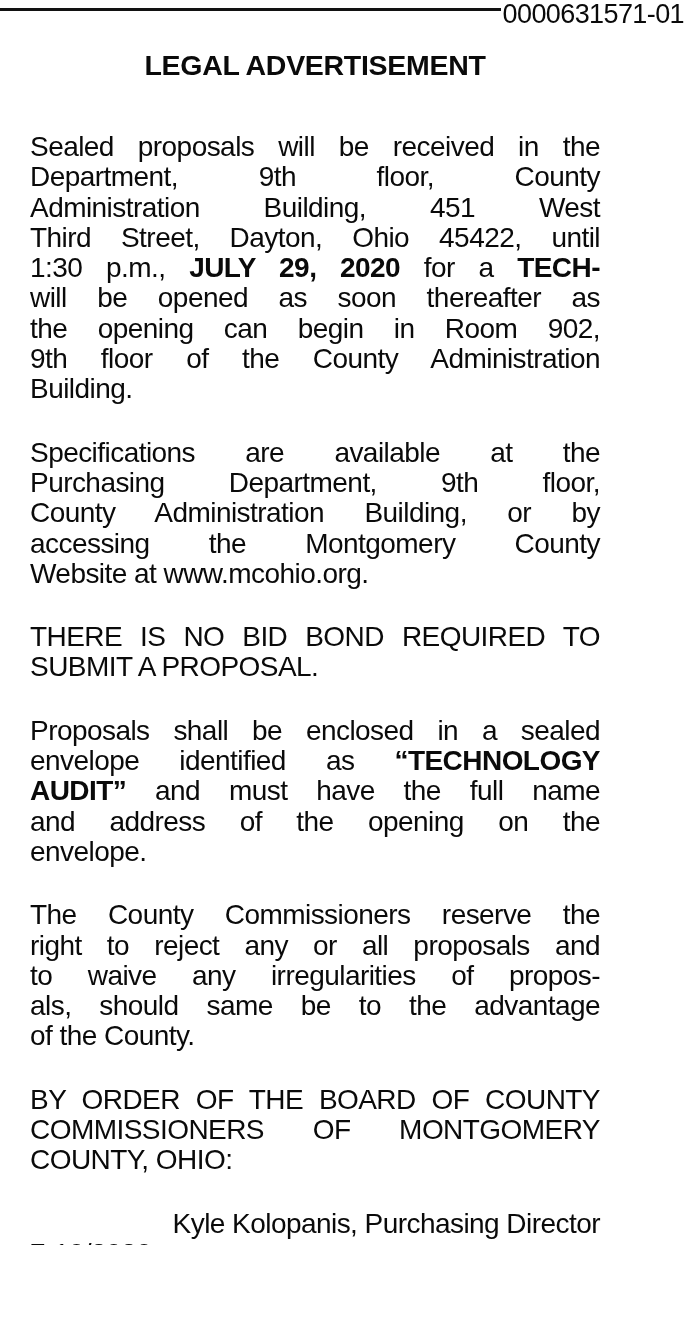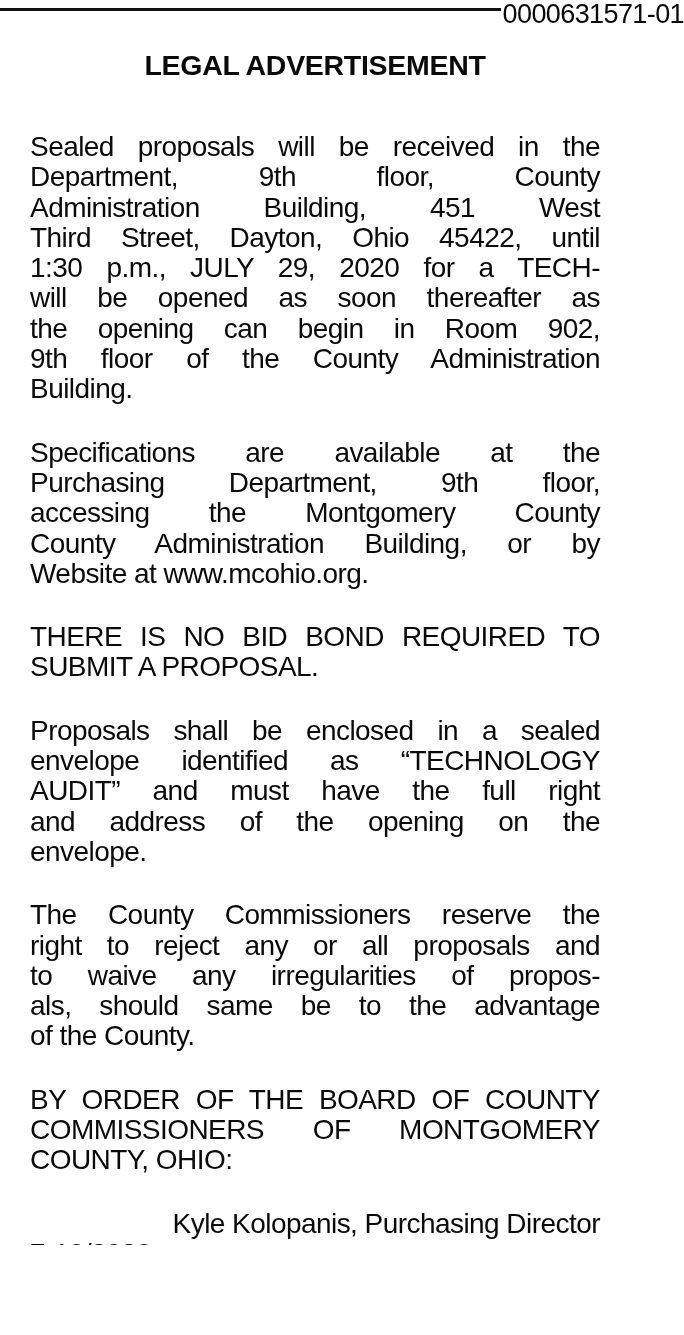--- a/index.html
+++ b/index.html
@@ -57,21 +57,21 @@
   }
   .line {
     line-height: 30.3px;
     text-align: justify;
     text-align-last: justify;
   }
   .line.lastline {
     text-align: justify;
     text-align-last: left;
   }
-  b { font-weight: normal; }
+  b { font-weight: bold; }
   .sig {
     font-size: 28px;
     letter-spacing: -0.55px;
     line-height: 30.3px;
     text-align: right;
   }
   .datecode {
     font-size: 28px;
     letter-spacing: -0.55px;
     line-height: 30.3px;
@@ -98,32 +98,32 @@
           <div class="line"><span>Third Street, Dayton, Ohio 45422, until</span></div>
           <div class="line"><span>1:30 p.m., </span><b>JULY 29, 2020</b><span> for a </span><b>TECH-</b></div>
           <div class="line"><span>will be opened as soon thereafter as</span></div>
           <div class="line"><span>the opening can begin in Room 902,</span></div>
           <div class="line"><span>9th floor of the County Administration</span></div>
           <div class="line lastline"><span>Building.</span></div>
         </div>
         <div class="para">
           <div class="line"><span>Specifications are available at the</span></div>
           <div class="line"><span>Purchasing Department, 9th floor,</span></div>
+          <div class="line"><span>County Administration Building, or by</span></div>
           <div class="line"><span>accessing the Montgomery County</span></div>
-          <div class="line"><span>County Administration Building, or by</span></div>
           <div class="line lastline"><span>Website at www.mcohio.org.</span></div>
         </div>
         <div class="para">
           <div class="line"><span>THERE IS NO BID BOND REQUIRED TO</span></div>
           <div class="line lastline"><span>SUBMIT A PROPOSAL.</span></div>
         </div>
         <div class="para">
           <div class="line"><span>Proposals shall be enclosed in a sealed</span></div>
           <div class="line"><span>envelope identified as </span><b>“TECHNOLOGY</b></div>
-          <div class="line"><b>AUDIT”</b><span> and must have the full right</span></div>
+          <div class="line"><b>AUDIT”</b><span> and must have the full name</span></div>
           <div class="line"><span>and address of the opening on the</span></div>
           <div class="line lastline"><span>envelope.</span></div>
         </div>
         <div class="para">
           <div class="line"><span>The County Commissioners reserve the</span></div>
           <div class="line"><span>right to reject any or all proposals and</span></div>
           <div class="line"><span>to waive any irregularities of propos-</span></div>
           <div class="line"><span>als, should same be to the advantage</span></div>
           <div class="line lastline"><span>of the County.</span></div>
         </div>

